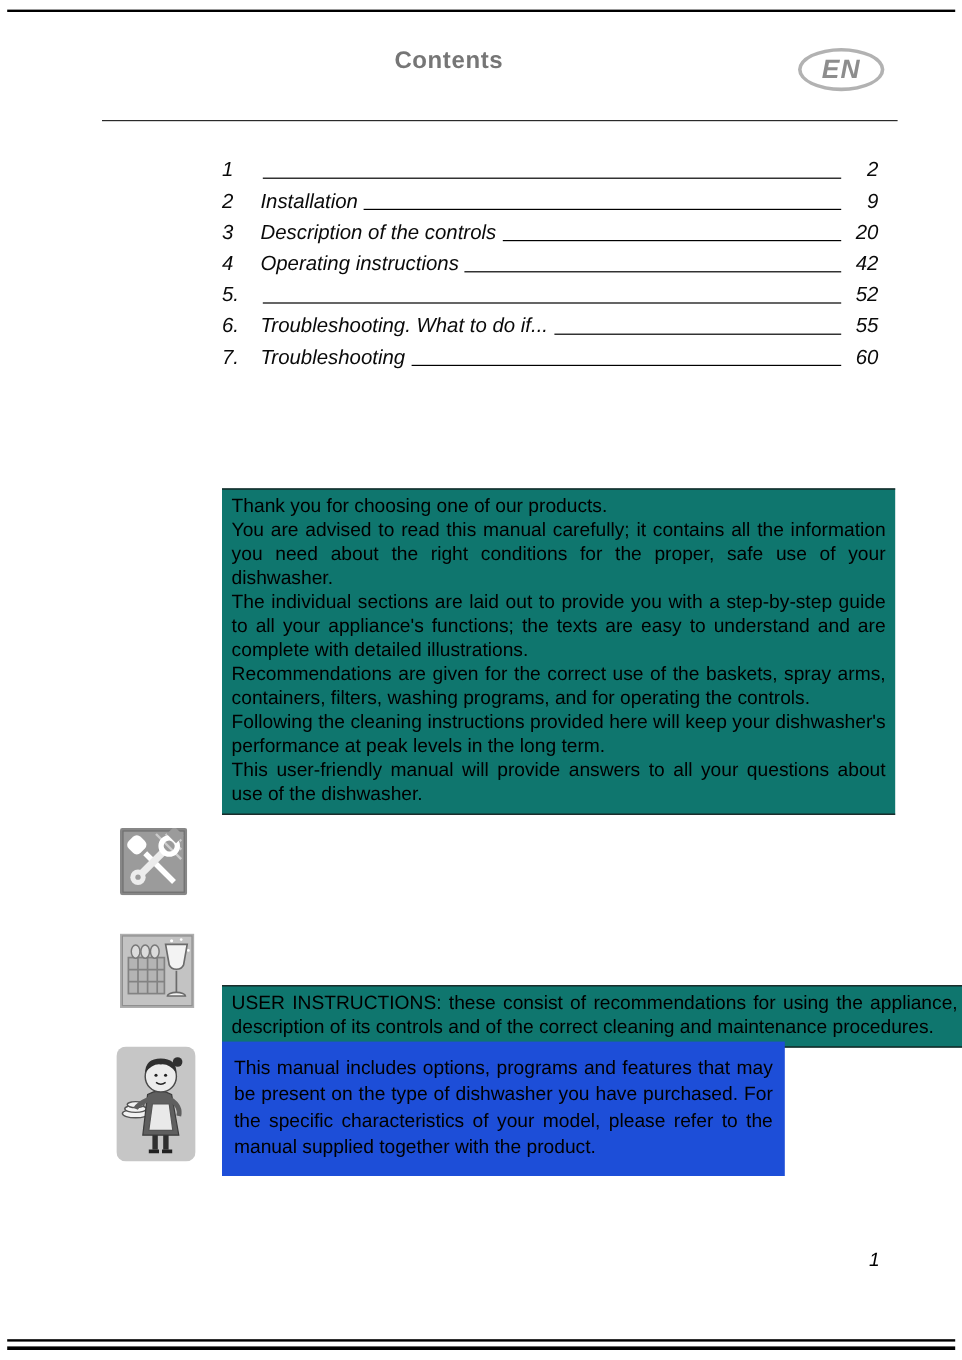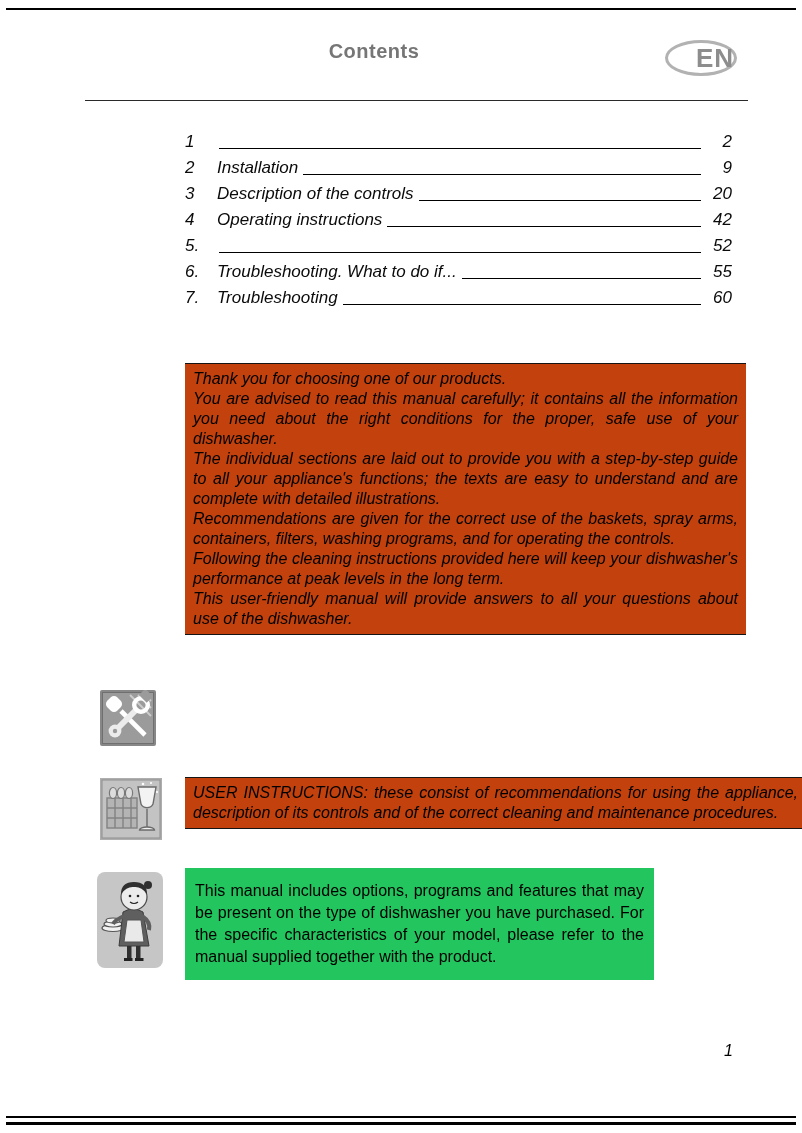--- a/index.html
+++ b/index.html
@@ -19,53 +19,53 @@
 
   .page-title {
     position:absolute; top:40px; left:0; width:748px;
     text-align:center; font-size:20px; font-weight:bold;
     color:#767676; letter-spacing:0.5px;
   }
   .en-badge {
     position:absolute; top:40px; left:665px;
     width:66px; height:30px;
     border:3.5px solid #b2b2b2; border-radius:50%;
-    display:flex; align-items:center; justify-content:flex-end;
-    font-size:26px; font-weight:bold; color:#8d8d8d; letter-spacing:1px;
+    display:flex; align-items:center; justify-content:center;
+    font-size:22px; font-weight:bold; color:#8d8d8d; letter-spacing:1px;font-style:italic;
   }
   .header-rule { position:absolute; top:100px; left:85px; width:663px; border-top:1.5px solid #2a2a2a; }
 
   
   .toc { position:absolute; top:126px; left:185px; width:547px; font-style:italic; font-size:17px; color:#0a0a0a; }
   .toc-row   { display:flex; align-items:flex-end; height:26px; }
   .toc-num   { flex:0 0 32px; }
   .toc-label { white-space:nowrap; padding-right:3px; }
   .toc-leader{ flex:1 1 auto; border-bottom:1.3px solid #000; margin:0 3px 3px 2px; }
   .toc-page  { flex:0 0 28px; text-align:right; }
 
   
   .graybox {
-    background:#c2410c;
+    background:#0f766e;
     border-top:1.3px solid #141414;
     border-bottom:1.3px solid #141414;
     box-sizing:border-box;
     padding:5px 8px;
-    font-style:italic;
     font-size:16px;
     line-height:20px;
     text-align:justify;
+    margin-top:44px;
   }
   .graybox p { margin:0; }
 
   .intro-box          { position:absolute; top:363px; left:185px; width:561px; }
   .note-installation  { position:absolute; top:690px; left:185px; width:561px; }
   .note-user          { position:absolute; top:777px; left:185px; width:636px; }
   .note-model {
     position:absolute; top:868px; left:185px; width:469px;
-    background:#22c55e; border:none; box-sizing:border-box;
+    background:#1d4ed8; border:none; box-sizing:border-box;
     padding:12px 10px; font-style:normal; font-size:16px;
     line-height:22px; text-align:justify;
   }
   .note-model p { margin:0; }
 
   .icon-box   { line-height:0; }
   .icon-tools { position:absolute; top:690px; left:100px; }
   .icon-glass { position:absolute; top:778px; left:100px; }
   .icon-chef  { position:absolute; top:872px; left:97px;  }
 

